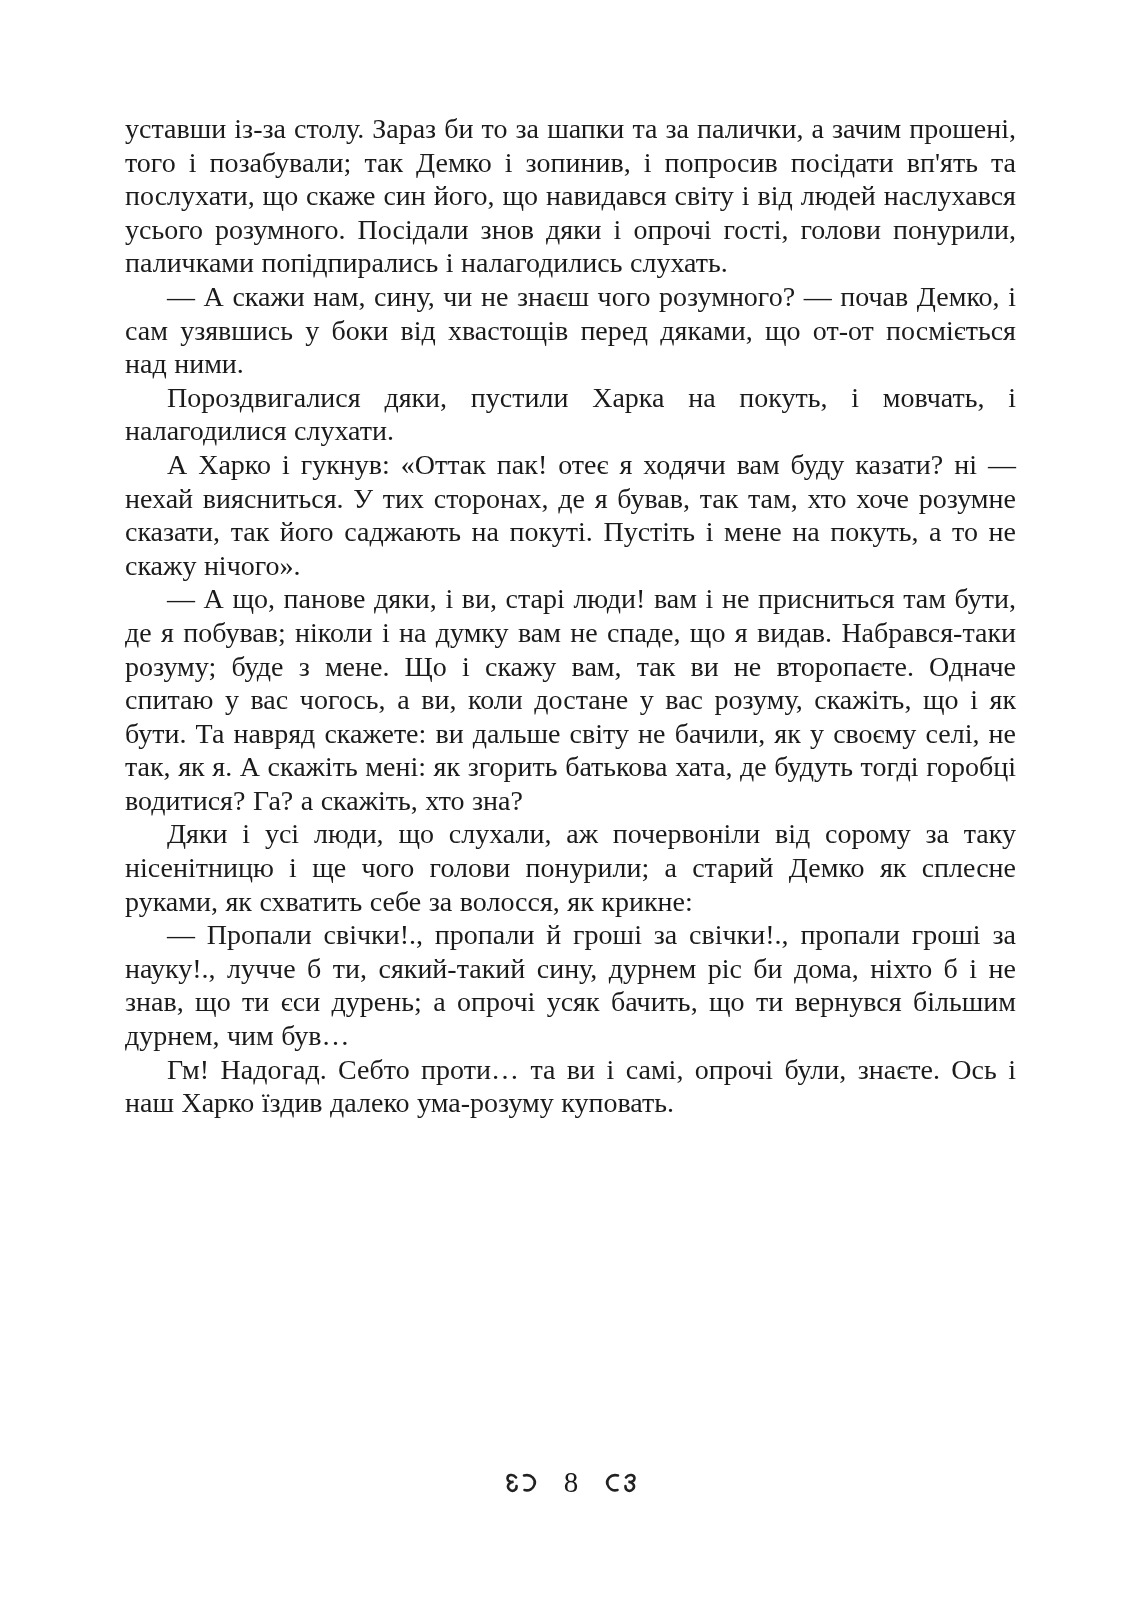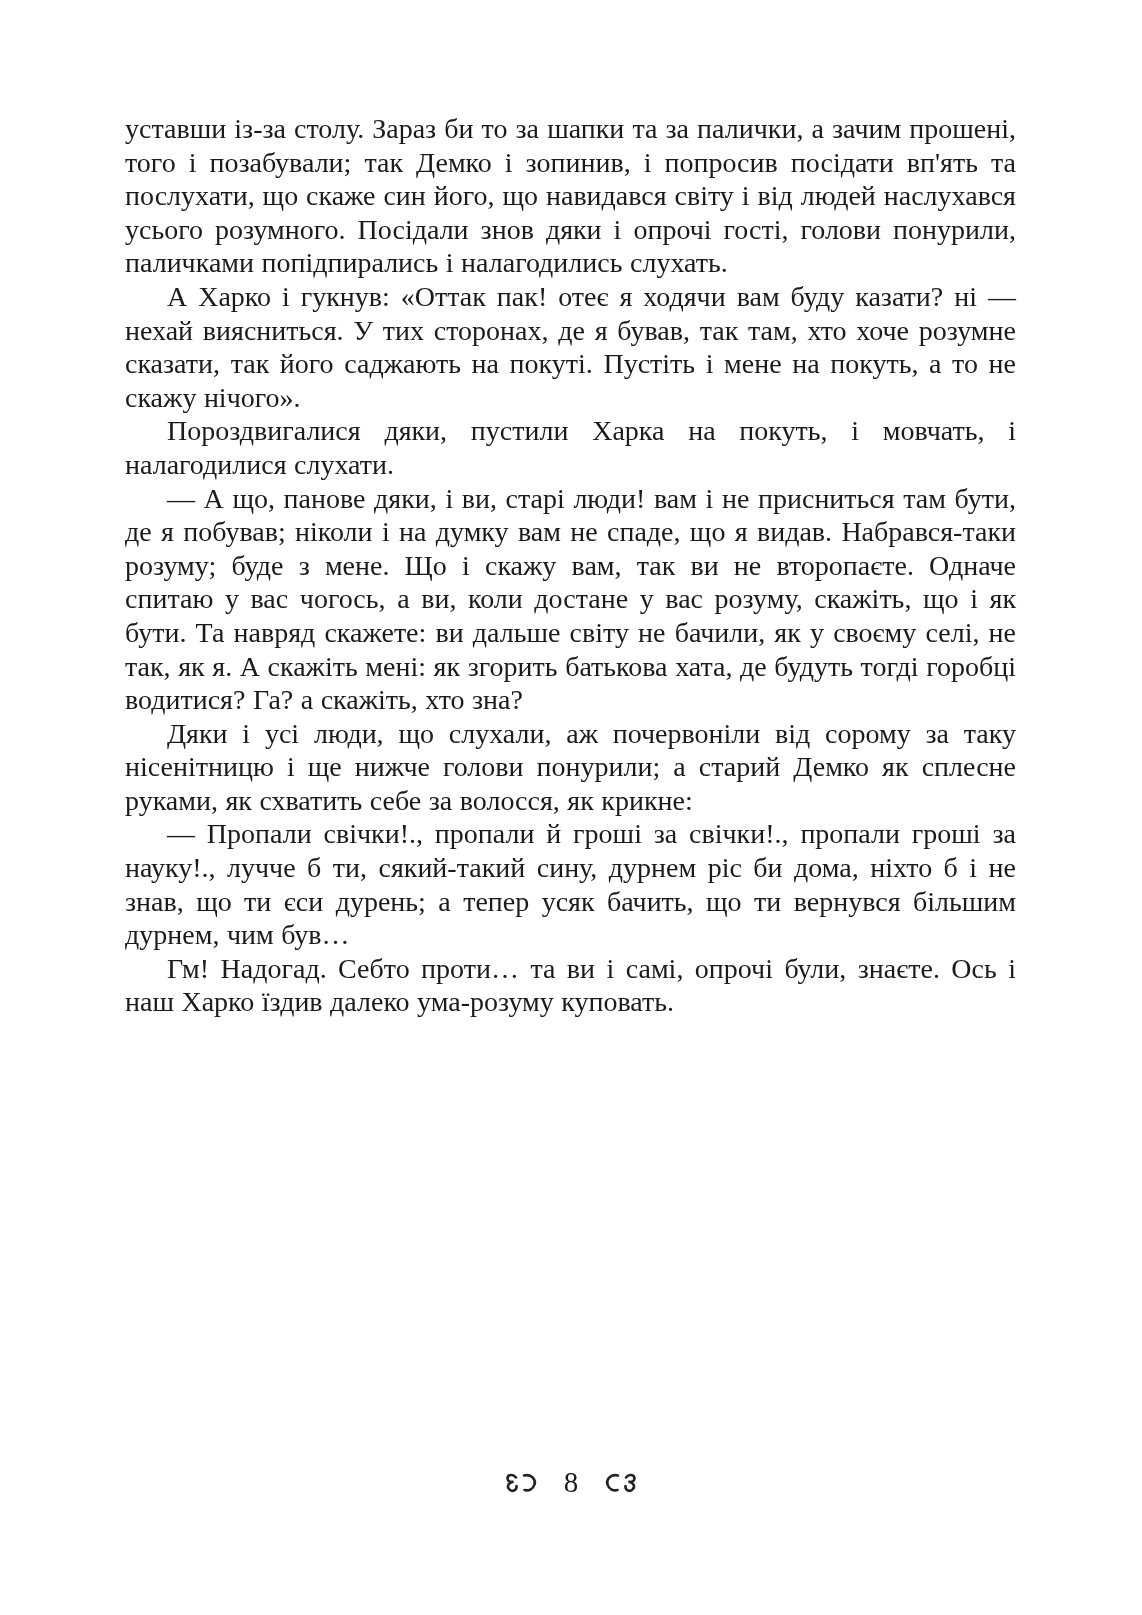--- a/index.html
+++ b/index.html
@@ -60,25 +60,26 @@
     transform: scaleX(-1);
   }
 </style>
 </head>
 <body>
 
 <div class="page">
 
   <div class="text-block" id="paragraphs">
       <p class="para no-indent">уставши із-за столу. Зараз би то за шапки та за палички, а зачим прошені, того і позабували; так Демко і зопинив, і попросив посідати вп'ять та послухати, що скаже син його, що навидався світу і від людей наслухався усього розумного. Посідали знов дяки і опрочі гості, голови понурили, паличками попідпирались і налагодились слухать.</p>
+      <p class="para">— А скажи нам, сину, чи не знаєш чого розумного? — почав Демко, і сам узявшись у боки від хвастощів перед дяками, що от-от посміється над ними.</p>
+      <p class="para">Пороздвигалися дяки, пустили Харка на покуть, і мовчать, і налагодилися слухати.</p>
       <p class="para">А Харко і гукнув: «Оттак пак! отеє я ходячи вам буду казати? ні — нехай виясниться. У тих сторонах, де я бував, так там, хто хоче розумне сказати, так його саджають на покуті. Пустіть і мене на покуть, а то не скажу нічого».</p>
-      <p class="para">Пороздвигалися дяки, пустили Харка на покуть, і мовчать, і налагодилися слухати.</p>
       <p class="para">— А що, панове дяки, і ви, старі люди! вам і не присниться там бути, де я побував; ніколи і на думку вам не спаде, що я видав. Набрався-таки розуму; буде з мене. Що і скажу вам, так ви не второпаєте. Одначе спитаю у вас чогось, а ви, коли достане у вас розуму, скажіть, що і як бути. Та навряд скажете: ви дальше світу не бачили, як у своєму селі, не так, як я. А скажіть мені: як згорить батькова хата, де будуть тогді горобці водитися? Га? а скажіть, хто зна?</p>
-      <p class="para">Дяки і усі люди, що слухали, аж почервоніли від сорому за таку нісенітницю і ще нижче голови понурили; а старий Демко як сплесне руками, як схватить себе за волосся, як крикне:</p>
-      <p class="para">— Пропали свічки!., пропали й гроші за свічки!., пропали гроші за науку!., лучче б ти, сякий-такий сину, дурнем ріс би дома, ніхто б і не знав, що ти єси дурень; а тепер усяк бачить, що ти вернувся більшим дурнем, чим був…</p>
+      <p class="para">Дяки і усі люди, що слухали, аж почервоніли від сорому за таку нісенітницю і ще чого голови понурили; а старий Демко як сплесне руками, як схватить себе за волосся, як крикне:</p>
+      <p class="para">— Пропали свічки!., пропали й гроші за свічки!., пропали гроші за науку!., лучче б ти, сякий-такий сину, дурнем ріс би дома, ніхто б і не знав, що ти єси дурень; а опрочі усяк бачить, що ти вернувся більшим дурнем, чим був…</p>
       <p class="para">Гм! Надогад. Себто проти… та ви і самі, опрочі були, знаєте. Ось і наш Харко їздив далеко ума-розуму куповать.</p>
     </div>
 
   <div class="footer">
     <span class="ornament">
       <svg width="34" height="22" viewBox="0 0 34 22" fill="none" stroke="#222222" stroke-width="2.6" stroke-linecap="round">
         <path d="M12 5.5 C9 1.5 3.5 2.5 3.5 6.5 C3.5 9.5 7 10.5 9.5 9.6 C5 10.2 2.5 14 5 17 C8 20.5 13 18.5 12.5 14"></path>
         <path d="M20 3.5 C28 1.5 32 8 30.5 12.5 C29.3 16.5 25 19.5 20.5 18"></path>
       </svg>
     </span>

